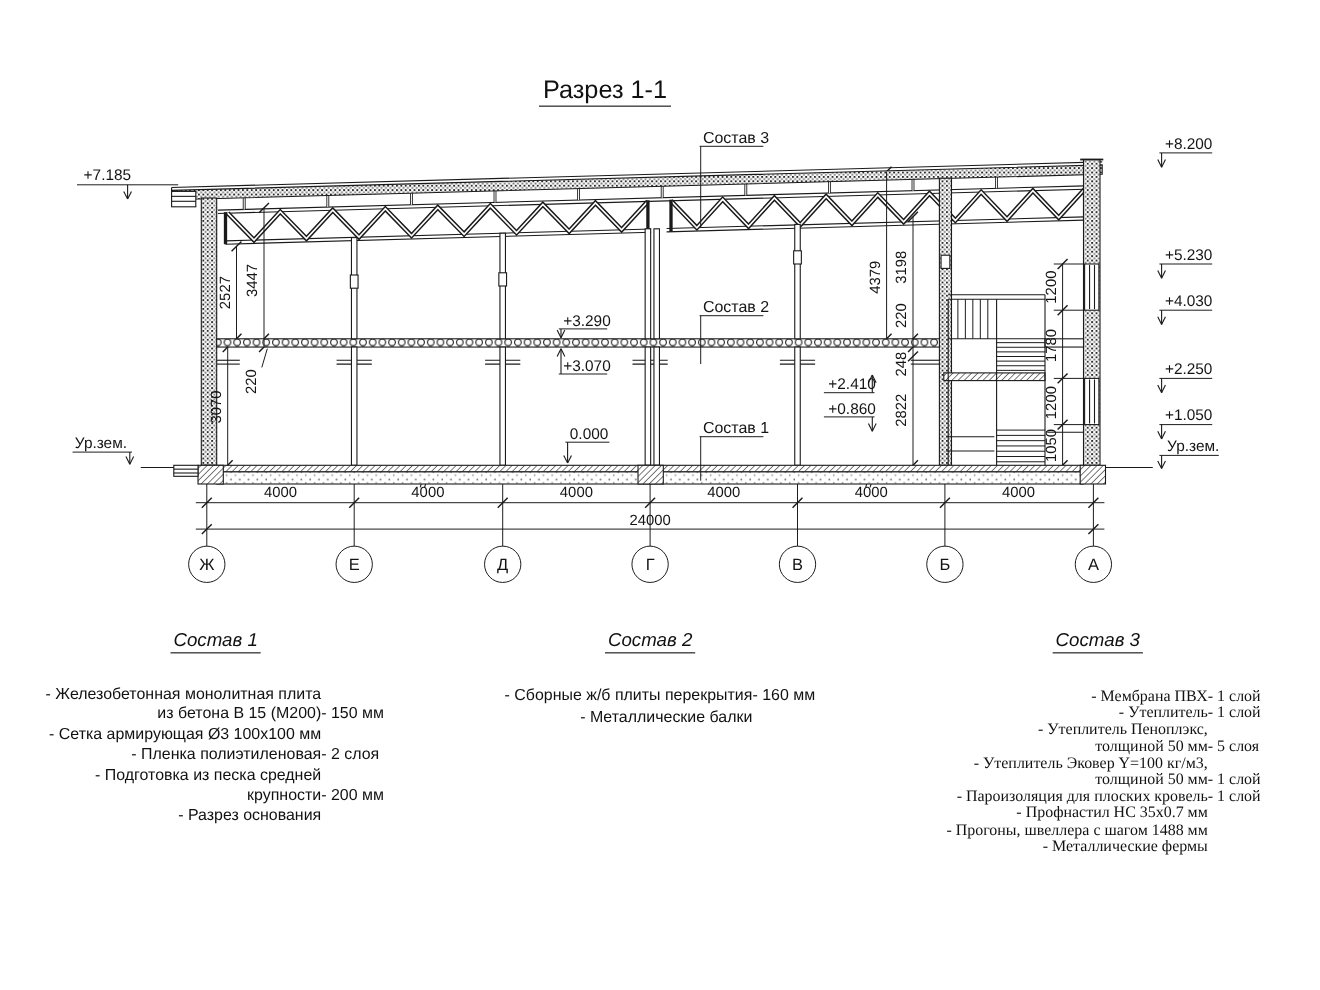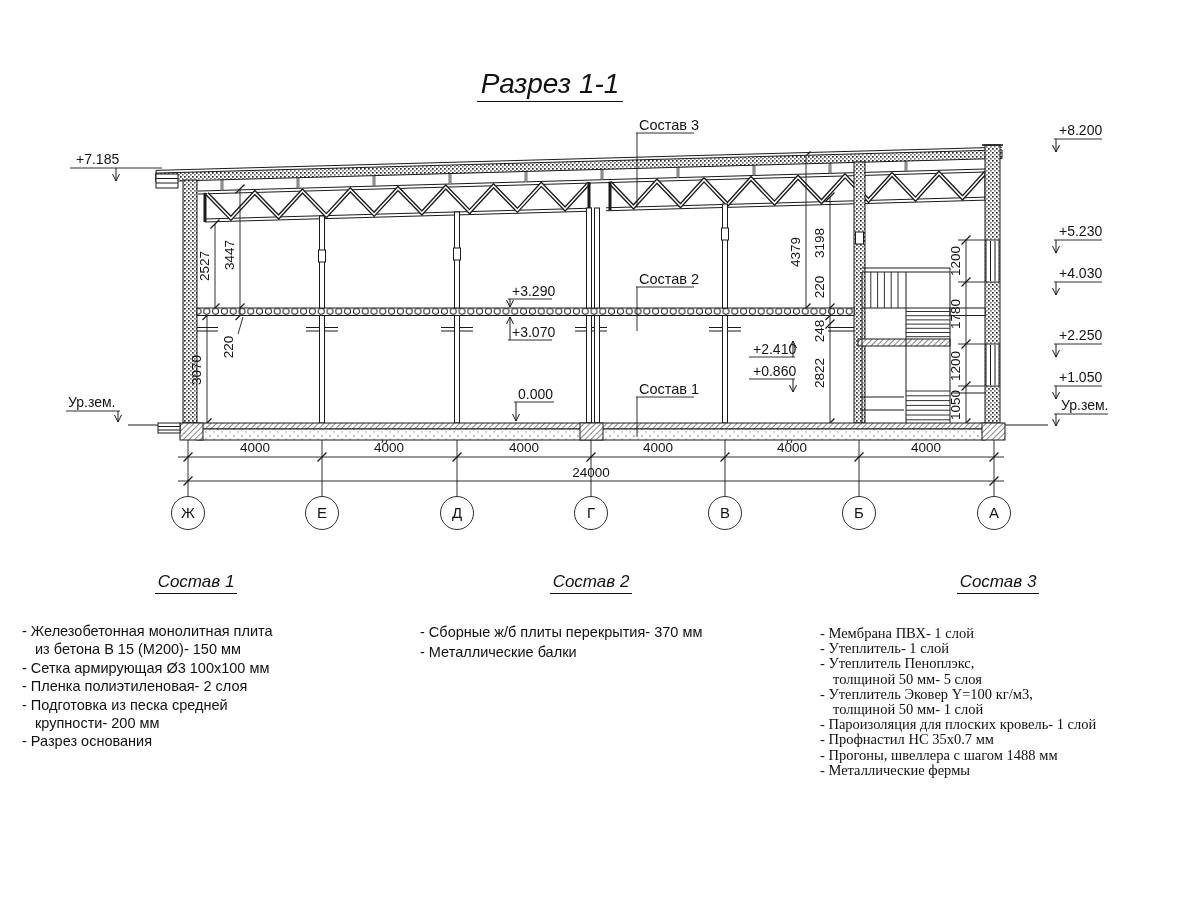--- a/index.html
+++ b/index.html
@@ -1,30 +1,30 @@
 <!DOCTYPE html>
 <html><head>
 <meta charset="utf-8">
 <style>
   html,body{margin:0;padding:0;background:#fff;}
   .page{position:relative;width:1200px;height:900px;background:#fff;overflow:hidden;
         font-family:"Liberation Sans",sans-serif;color:#111;}
   .title{position:absolute;left:450px;top:68px;width:200px;text-align:center;
-         font-style:italic;font-size:28px;}
+         font-size:23px;}
   .title span{border-bottom:1.4px solid #111;padding:0 4px 2px 4px;}
   svg{position:absolute;left:0;top:0;}
   svg text{font-family:"Liberation Sans",sans-serif;fill:#141414;}
   .dim{font-size:13.5px;}
   .lvl{font-size:14px;}
   .axis{font-size:15px;}
   .callout{font-size:14.5px;}
   .legend{position:absolute;font-size:14.5px;}
   .lhead{text-align:center;font-style:italic;font-size:17px;margin-bottom:30px;}
   .lhead span{border-bottom:1.3px solid #111;padding:0 3px 2px 3px;}
-  .lrow{display:flex;justify-content:flex-start;align-items:baseline;}
+  .lrow{display:flex;justify-content:flex-end;align-items:baseline;}
   .lt{white-space:nowrap;}
   .lt.ind{padding-left:13px;}
   .lv{white-space:nowrap;width:78px;text-align:left;flex:none;}
   .lh18 .lrow{line-height:18.4px;}
   .lh20 .lrow{line-height:20px;}
   .lh15 .lrow{line-height:15.2px;font-family:Liberation Serif, serif;}
 </style>
 </head>
 <body>
 
@@ -416,21 +416,21 @@
     <div class="lrow">
         <span class="lt">- Разрез основания</span>
         <span class="lv"></span>
       </div>
   </div>
 
   <div class="legend lh20" style="left:420px;top:572px;width:342px;">
     <div class="lhead"><span>Состав 2</span></div>
     <div class="lrow">
         <span class="lt">- Сборные ж/б плиты перекрытия</span>
-        <span class="lv">- 370 мм</span>
+        <span class="lv">- 160 мм</span>
       </div>
     <div class="lrow">
         <span class="lt">- Металлические балки</span>
         <span class="lv"></span>
       </div>
   </div>
 
   <div class="legend lh15" style="left:820px;top:572px;width:356px;">
     <div class="lhead" style="margin-bottom:34px;"><span>Состав 3</span></div>
     <div class="lrow">

